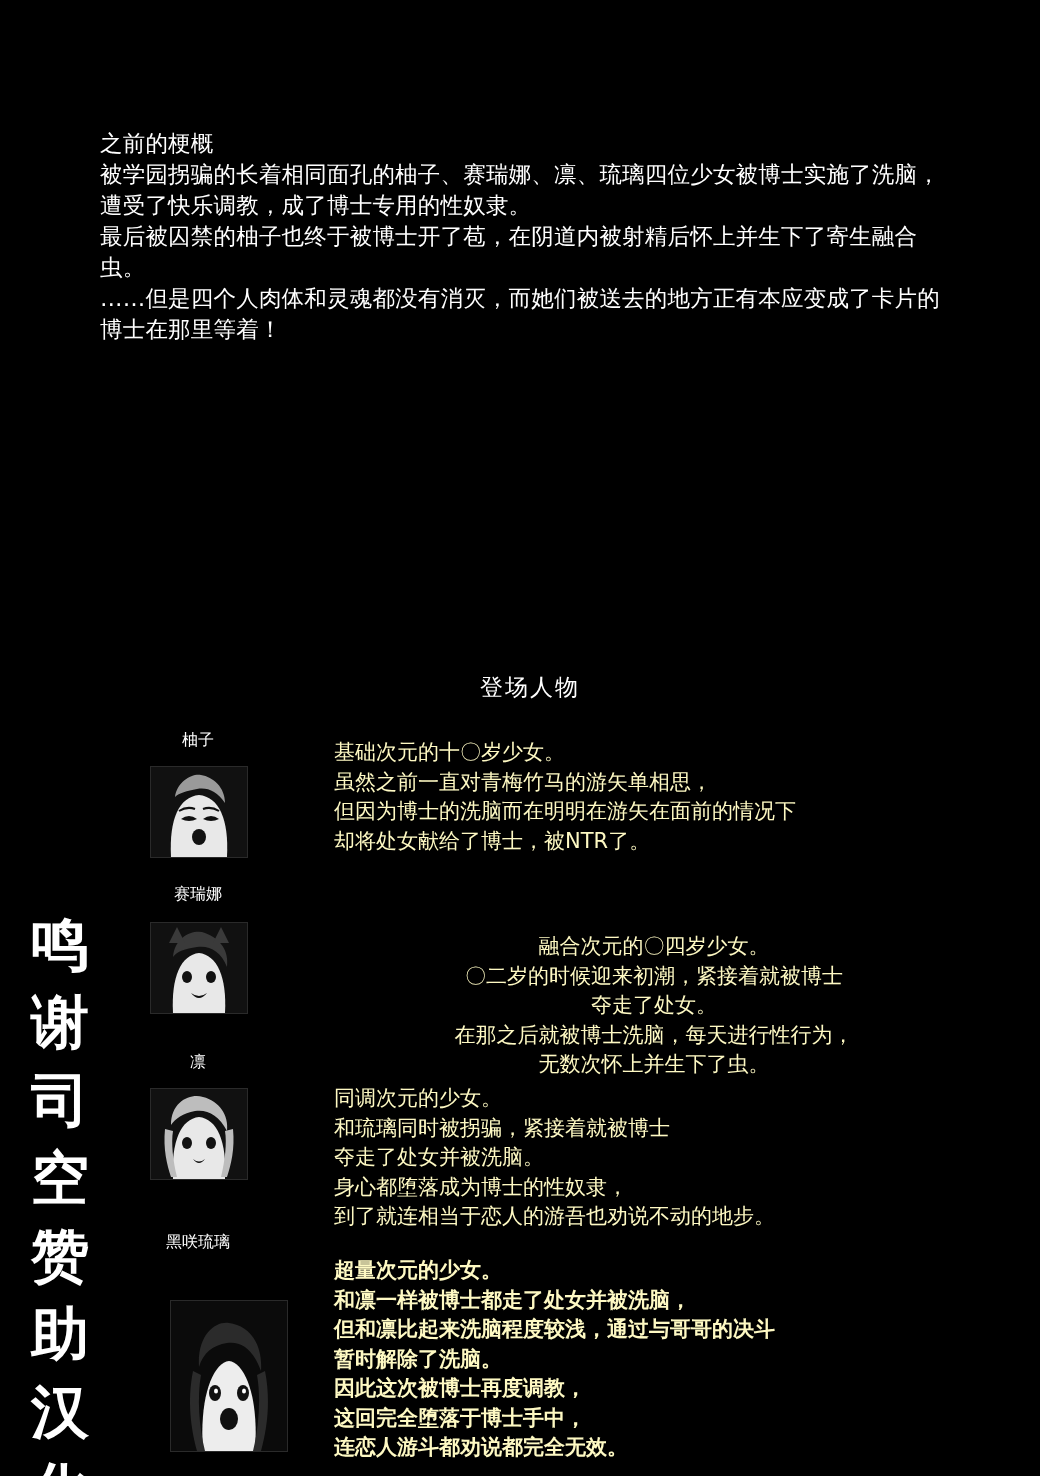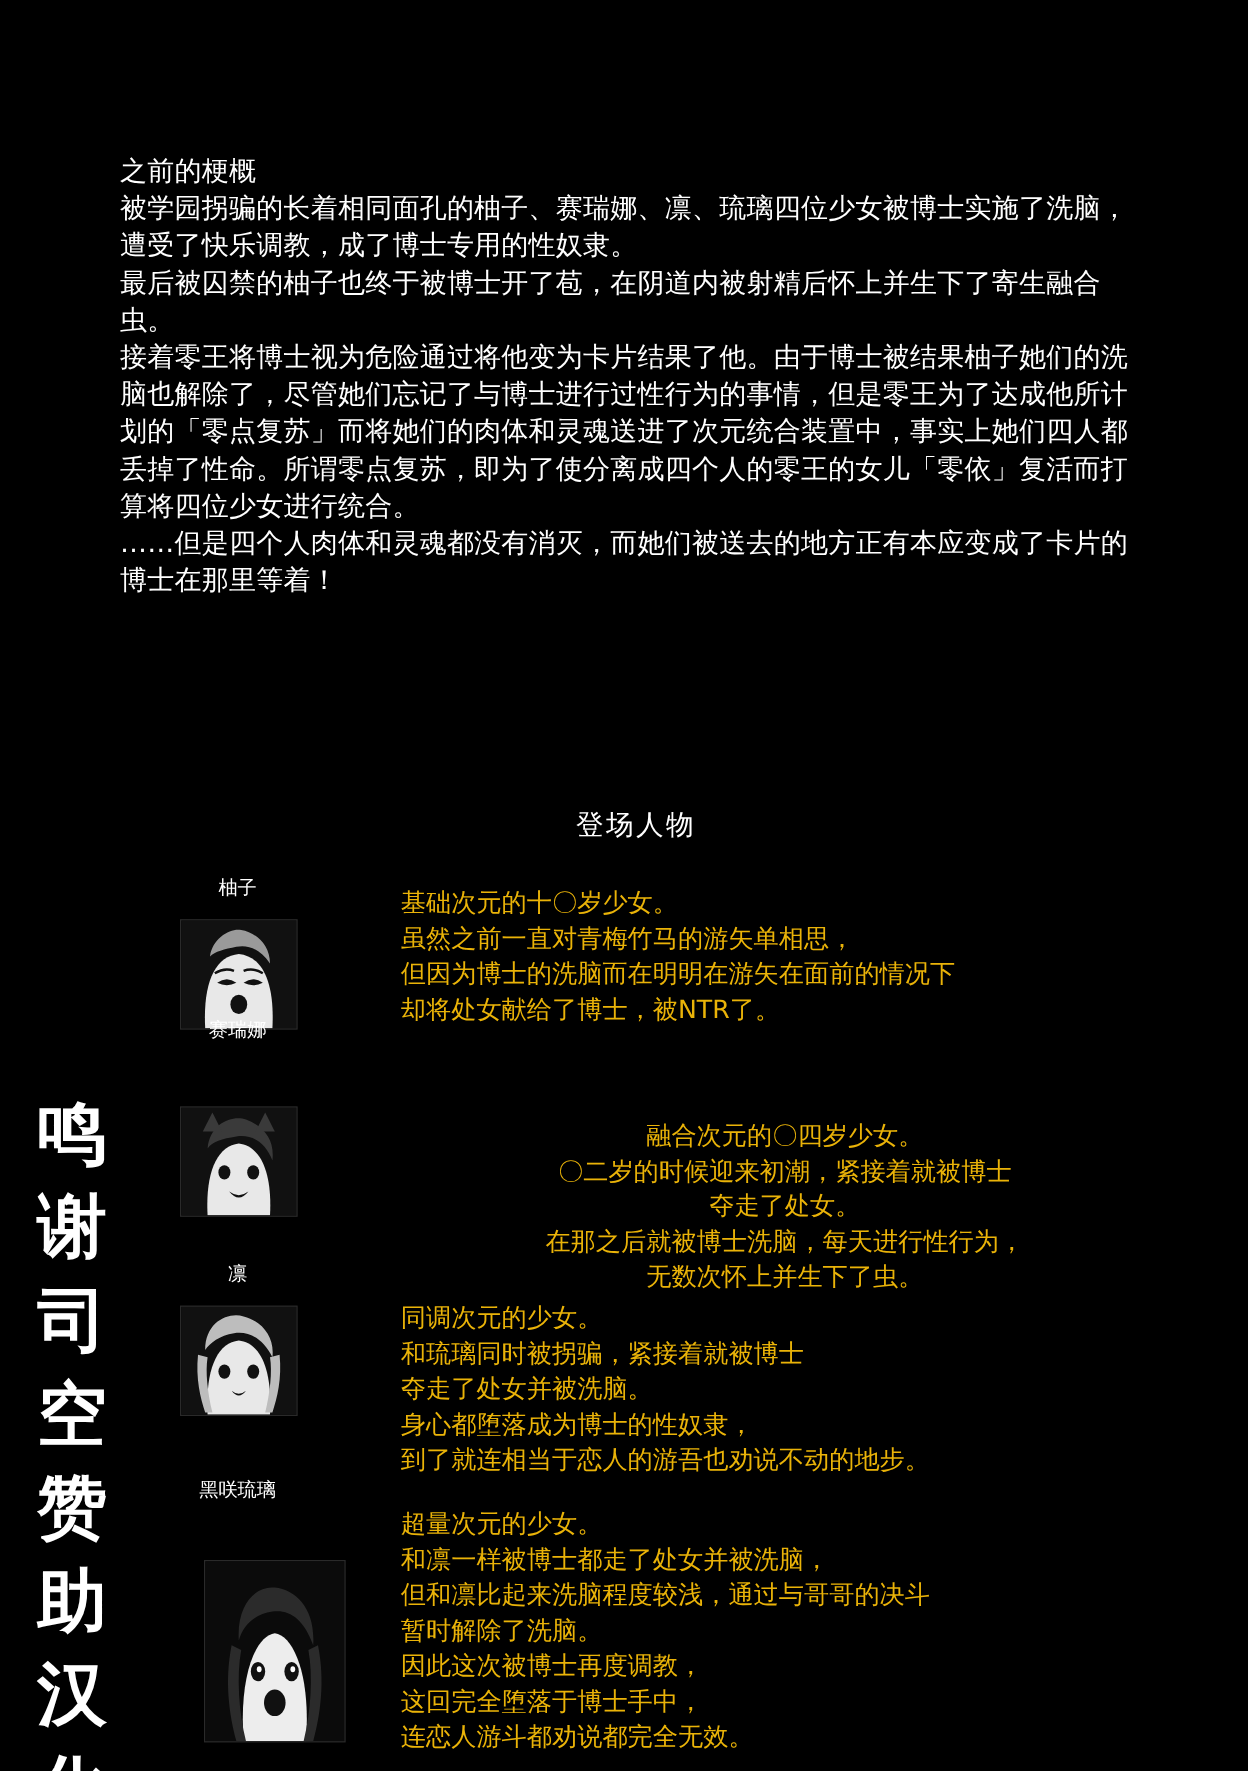--- a/index.html
+++ b/index.html
@@ -66,21 +66,21 @@
     background: #0a0a0a;
     border: 1px solid #2a2a2a;
     overflow: hidden;
   }
   .portrait svg { display: block; }
   .cast-desc {
     position: absolute;
     font-size: 21px;
     line-height: 29.5px;
     white-space: pre-wrap;
-    color: #eab308;
+    color: #fef9c3;
   }
 
   
   #credit {
     position: absolute;
     left: 24px;
     top: 905px;
     width: 72px;
     font-size: 58px;
     line-height: 78px;
@@ -91,21 +91,20 @@
   }
   #credit .ch { display: block; }
 </style>
 </head>
 <body>
 
 <div id="summary">
   <div class="line title">之前的梗概</div>
   <div class="line">被学园拐骗的长着相同面孔的柚子、赛瑞娜、凛、琉璃四位少女被博士实施了洗脑，遭受了快乐调教，成了博士专用的性奴隶。</div>
   <div class="line">最后被囚禁的柚子也终于被博士开了苞，在阴道内被射精后怀上并生下了寄生融合虫。</div>
-  <div class="line">接着零王将博士视为危险通过将他变为卡片结果了他。由于博士被结果柚子她们的洗脑也解除了，尽管她们忘记了与博士进行过性行为的事情，但是零王为了达成他所计划的「零点复苏」而将她们的肉体和灵魂送进了次元统合装置中，事实上她们四人都丢掉了性命。所谓零点复苏，即为了使分离成四个人的零王的女儿「零依」复活而打算将四位少女进行统合。</div>
   <div class="line">……但是四个人肉体和灵魂都没有消灭，而她们被送去的地方正有本应变成了卡片的博士在那里等着！</div>
 </div>
 
 <div id="cast-heading">
   <span class="inner">登场人物</span>
 </div>
 
 <div class="cast-entry">
   <div class="cast-name" style="left:150px; top:730px; width:96px;">柚子</div>
   <div class="portrait" style="left:150px; top:766px;">
@@ -128,21 +127,21 @@
       </g>
     </svg>
   </div>
   <div class="cast-desc" style="left:334px; top:738px; width:640px;">基础次元的十〇岁少女。
 虽然之前一直对青梅竹马的游矢单相思，
 但因为博士的洗脑而在明明在游矢在面前的情况下
 却将处女献给了博士，被NTR了。</div>
 </div>
 
 <div class="cast-entry">
-  <div class="cast-name" style="left:140px; top:848px; width:116px;">赛瑞娜</div>
+  <div class="cast-name" style="left:140px; top:884px; width:116px;">赛瑞娜</div>
   <div class="portrait" style="left:150px; top:922px;">
     <svg width="96" height="90" viewBox="0 0 96 90">
       <rect x="0" y="0" width="96" height="90" fill="#111"></rect>
       <g fill="#e8e8e8">
         <path d="M22 90 C20 54 30 32 48 30 C66 32 76 54 74 90 Z"></path>
       </g>
       <g fill="#3a3a3a">
         <path d="M22 34 C24 12 44 6 54 10 C70 16 78 28 76 44 C70 28 58 22 46 24 C34 26 26 28 22 34 Z"></path>
         <path d="M18 20 L26 4 L34 20 Z"></path>
         <path d="M62 20 L70 4 L78 20 Z"></path>
@@ -205,21 +204,21 @@
         <ellipse cx="44" cy="92" rx="6" ry="8"></ellipse>
         <ellipse cx="72" cy="92" rx="6" ry="8"></ellipse>
         <ellipse cx="58" cy="118" rx="9" ry="11"></ellipse>
       </g>
       <g fill="#ffffff">
         <ellipse cx="45" cy="90" rx="2" ry="2.5"></ellipse>
         <ellipse cx="73" cy="90" rx="2" ry="2.5"></ellipse>
       </g>
     </svg>
   </div>
-  <div class="cast-desc" style="left:334px; top:1256px; width:660px;">超量次元的少女。
+  <div class="cast-desc" style="left:334px; top:1256px; width:660px;font-weight:bold;">超量次元的少女。
 和凛一样被博士都走了处女并被洗脑，
 但和凛比起来洗脑程度较浅，通过与哥哥的决斗
 暂时解除了洗脑。
 因此这次被博士再度调教，
 这回完全堕落于博士手中，
 连恋人游斗都劝说都完全无效。</div>
 </div>
 
 <div id="credit">
   <span class="ch">鸣</span>

